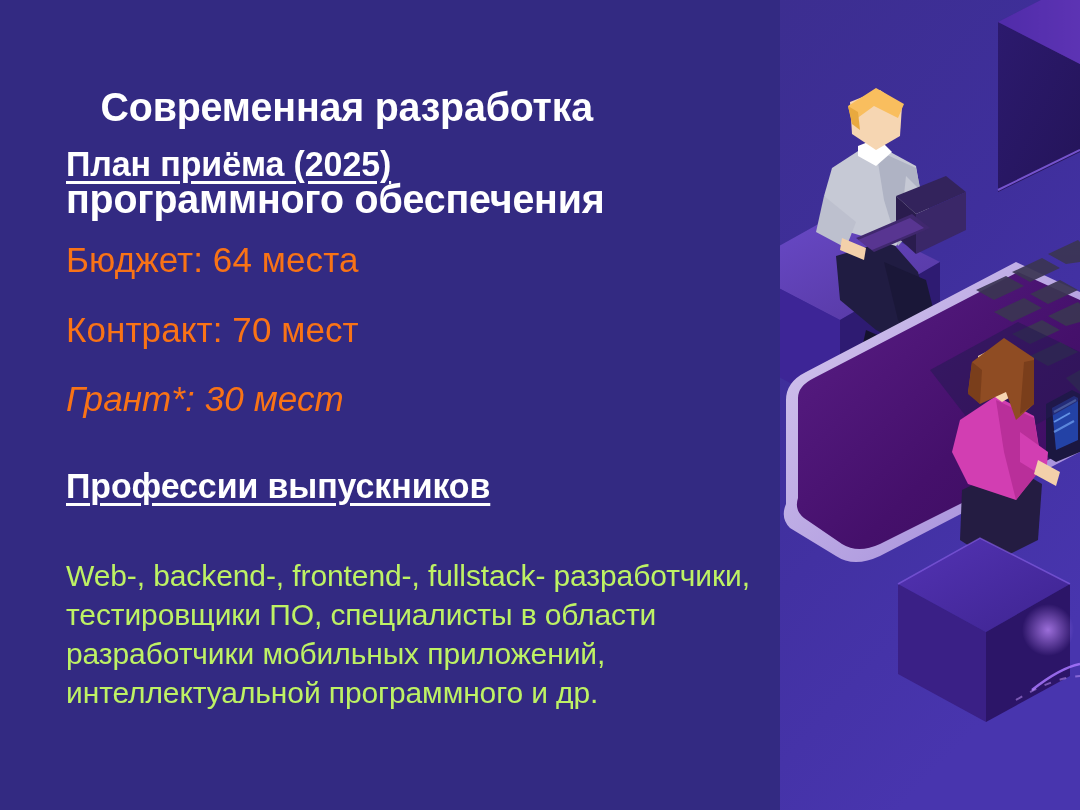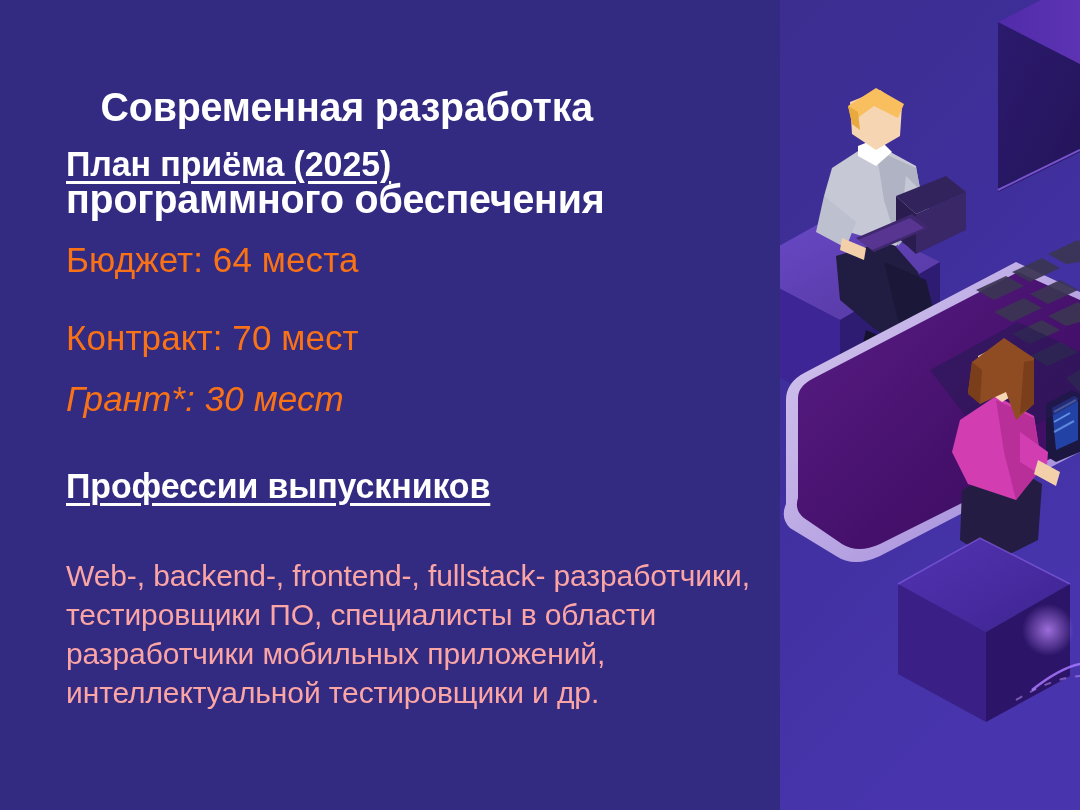--- a/index.html
+++ b/index.html
@@ -78,31 +78,31 @@
 
   .stat-line {
     position: absolute;
     left: 66px;
     font-size: 35px;
     font-weight: normal;
     color: #f97316;
     letter-spacing: 0.1px;
   }
   .stat-budget   { top: 240px; }
-  .stat-contract { top: 318px; }
+  .stat-contract { top: 310px; }
   .stat-grant    { top: 379px; font-style: italic; }
 
   .body-text {
     position: absolute;
     left: 66px;
     top: 556px;
     width: 790px;
     font-size: 30px;
     line-height: 1.30;
-    color: #fca5a5;
+    color: #bef264;
     letter-spacing: -0.1px;
   }
   .body-text .bt-line { display: block; white-space: nowrap; }
 </style>
 </head>
 <body>
 
 <div class="slide">
 
   <div class="illustration">
@@ -262,17 +262,17 @@
     <div class="stat-line stat-contract">Контракт: 70 мест</div>
 
     <div class="stat-line stat-grant">Грант*: 30 мест</div>
 
     <div class="heading heading-prof">Профессии выпускников</div>
 
     <div class="body-text">
       <span class="bt-line">Web-, backend-, frontend-, fullstack- разработчики,</span>
       <span class="bt-line">тестировщики ПО, специалисты в области</span>
       <span class="bt-line">разработчики мобильных приложений,</span>
-      <span class="bt-line">интеллектуальной тестировщики и др.</span>
+      <span class="bt-line">интеллектуальной программного и др.</span>
     </div>
 
   </div>
 </div>
 
 </body></html>

